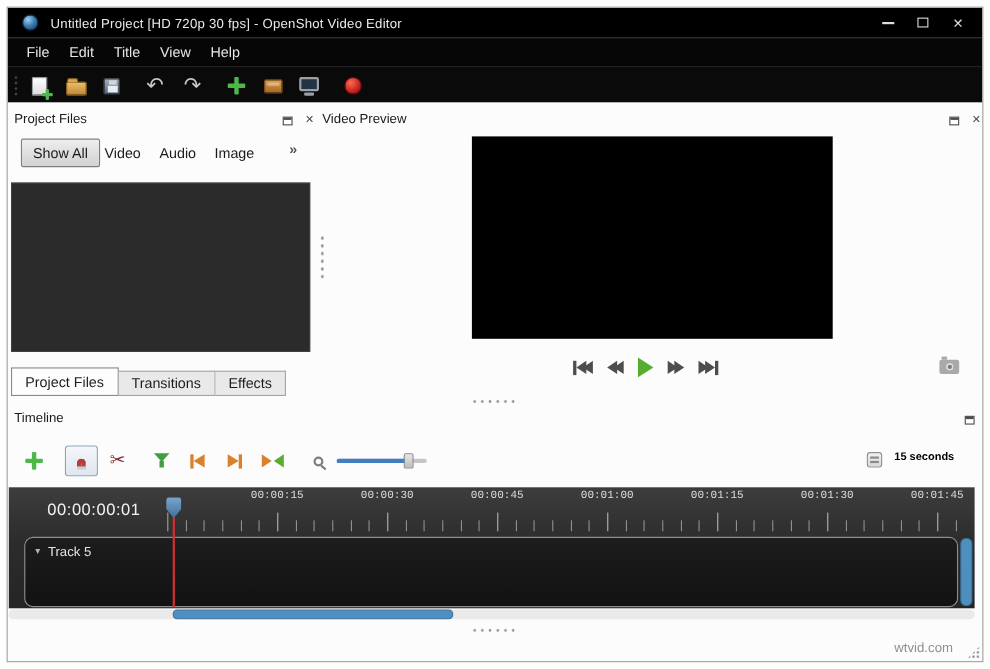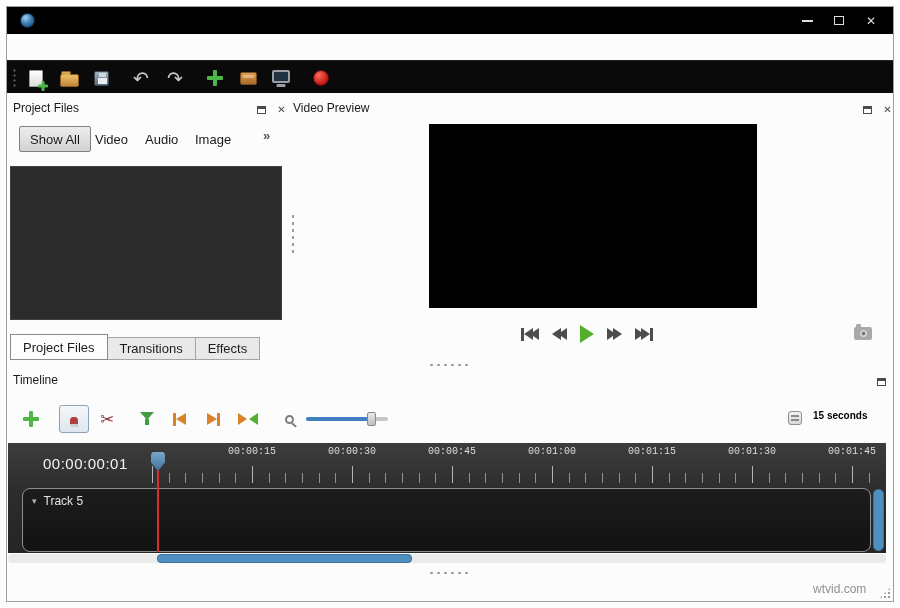--- a/index.html
+++ b/index.html
@@ -140,33 +140,41 @@
                  clip-path:polygon(100% 0, 100% 100%, 0 100%); }
 </style>
 </head>
 <body>
 
 <div class="stage">
 <div class="window">
 
   <div class="titlebar">
     <span class="logo"></span>
+    <span class="title-text">Untitled Project [HD 720p 30 fps] - OpenShot Video Editor</span>
     <div class="win-controls">
       <div class="win-btn">
             <span class="glyph-min"></span>
           </div>
       <div class="win-btn">
             <span class="glyph-max"></span>
           </div>
       <div class="win-btn">
             <span class="glyph-close">✕</span>
           </div>
     </div>
   </div>
 
+  <div class="menubar">
+    <span class="menu-item">File</span>
+    <span class="menu-item">Edit</span>
+    <span class="menu-item">Title</span>
+    <span class="menu-item">View</span>
+    <span class="menu-item">Help</span>
+  </div>
 
   <div class="toolbar">
     <div class="tb-handle"></div>
     <div class="tb-btn" style="left:16px">
       <span class="icon-page">
             <span class="x-plus"></span>
           </span>
     </div>
     <div class="tb-btn" style="left:49px">
       <span class="icon-folder"></span>

